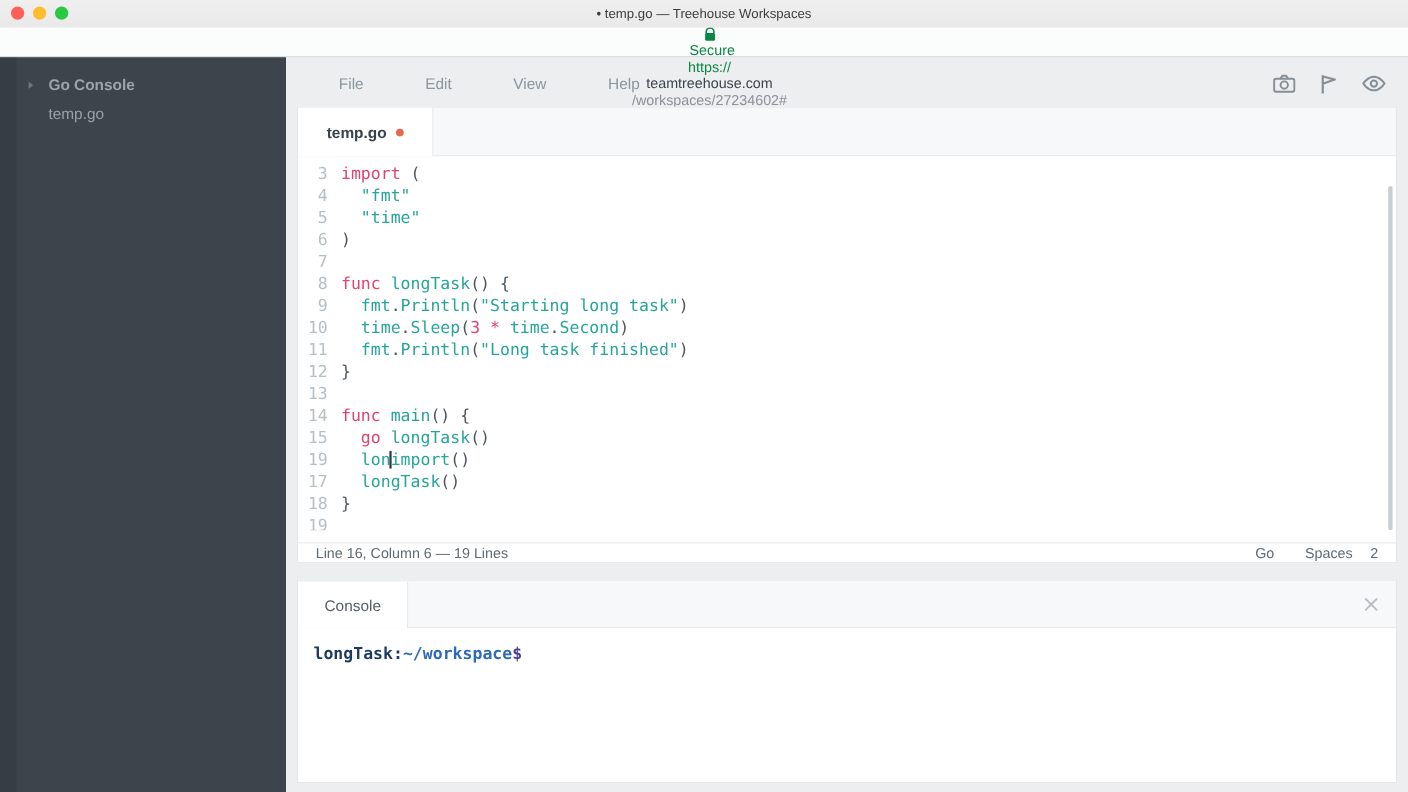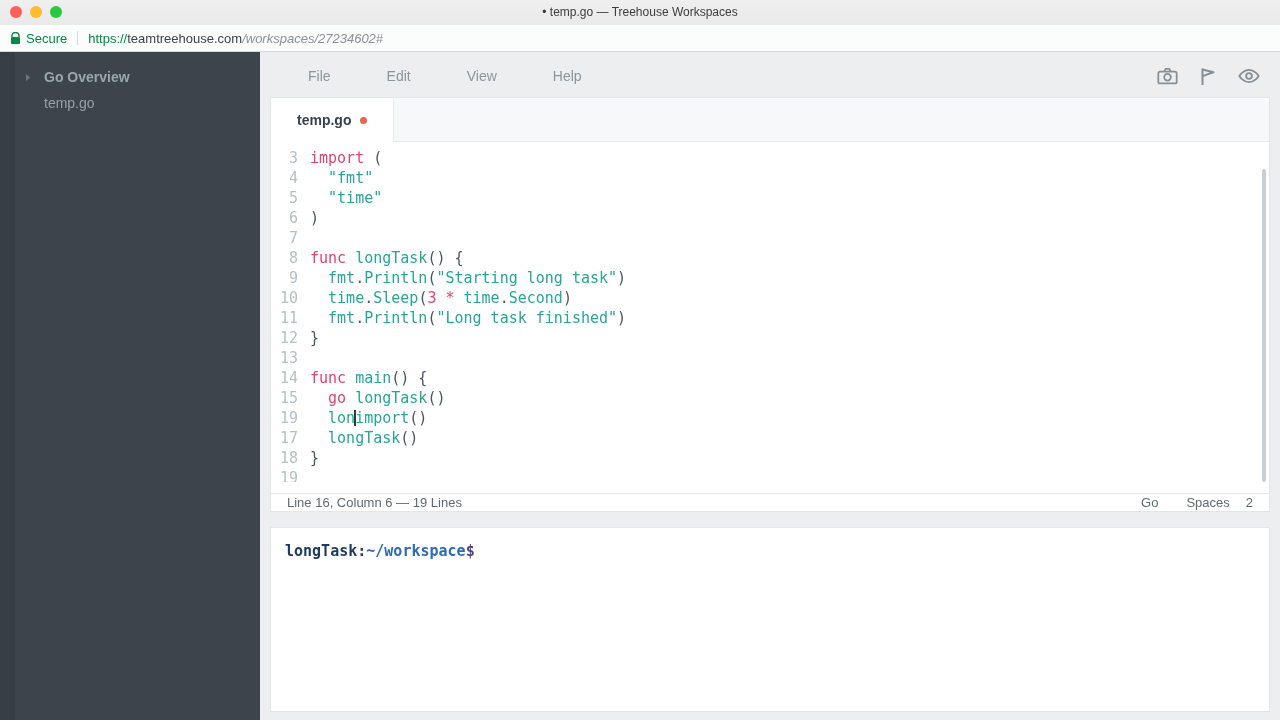--- a/index.html
+++ b/index.html
@@ -18,27 +18,27 @@
     border-bottom:1px solid #d2d2d2;
   }
   .traffic { position:absolute; top:6px; left:10px; display:flex; gap:8px; }
   .light { width:12px; height:12px; border-radius:50%; }
   .light.red { background:#ff5f58; } .light.yellow { background:#febc2e; } .light.green { background:#28c840; }
   .window-title { line-height:24px; text-align:center; font-size:12px; color:#3d3d3d; }
 
   .urlbar {
     position:absolute; top:25px; left:0; right:0; height:27px;
     background:#fbfcfc; border-bottom:1px solid #d8dbdd;
-    display:flex; align-items:center; padding-left:10px; font-size:13px;
+    display:flex; align-items:center; padding-left:10px; font-size:13px;flex-direction:column;
   }
   .secure-label { color:var(--secure-green,#0a8743); margin-left:5px; }
   .url-divider { width:1px; height:14px; background:#d6d9db; margin:0 10px; }
   .url-scheme { color:var(--secure-green,#0a8743); }
   .url-domain { color:#3c434a; }
-  .url-path { color:#8a9197;font-style:italic; }
+  .url-path { color:#8a9197; }
 
   
   .app-sidebar {
     position:absolute; top:52px; left:0; bottom:0; width:260px;
     background:var(--sidebar-bg,#3d444c); padding-top:12px;
   }
   .app-sidebar::before {
     content:""; position:absolute; left:0; top:0; bottom:0; width:15px;
     background:rgba(0,0,0,0.10);
   }
@@ -139,21 +139,21 @@
 </div>
 
 <div class="app-sidebar">
   <div>
       <div class="side-item bold">
         <span class="side-chevron">
           <svg width="8" height="9" viewBox="0 0 8 9">
             <path d="M2 1l4.2 3.5L2 8z" fill="#6d767e"></path>
           </svg>
         </span>
-        <span>Go Overview</span>
+        <span>Go Console</span>
       </div>
       <div class="side-item">
         <span class="side-chevron"></span>
         <span>temp.go</span>
       </div>
     </div>
 </div>
 
 <div class="main">
 
@@ -221,18 +221,28 @@
       <span>Line 16, Column 6 — 19 Lines</span>
       <span class="status-right">
         <span class="status-mode">Go</span>
         <span class="status-indent-label">Spaces</span>
         <span class="status-indent-value">2</span>
       </span>
     </div>
   </div>
 
   <div class="console-card">
+    <div class="console-tabs">
+      <div class="console-tab">
+        <span>Console</span>
+      </div>
+      <span class="console-close">
+        <svg width="13" height="13" viewBox="0 0 12 12" stroke="currentColor" stroke-width="1.6" fill="none">
+            <path d="M1 1l10 10M11 1L1 11"></path>
+          </svg>
+      </span>
+    </div>
     <div class="terminal">
       <span><span class="pt-u">longTask</span><span class="pt-c">:</span><span class="pt-p">~/workspace</span><span class="pt-d">$</span></span>
     </div>
   </div>
 
 </div>
 
 </body></html>

